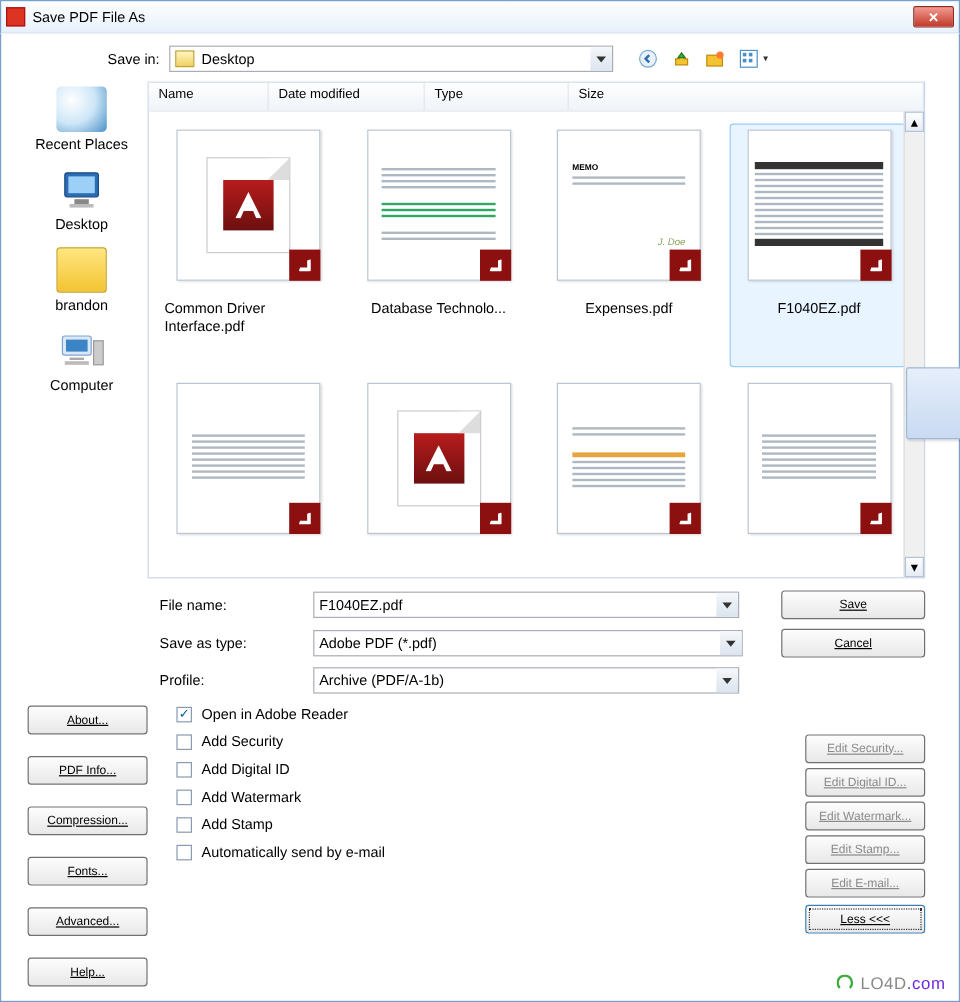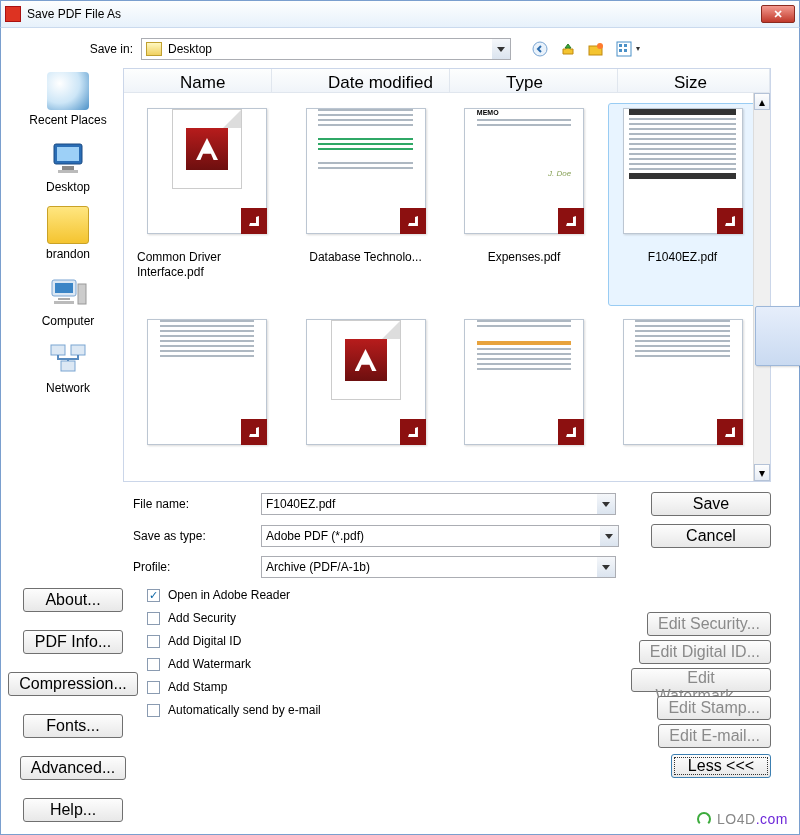--- a/index.html
+++ b/index.html
@@ -18,31 +18,31 @@
 .savein-drop { width: 370px; }
 .savein-icon { width: 16px; height: 14px; background: linear-gradient(#fff8c0,#f0d060); border: 1px solid #c0a030; margin-right: 6px; }
 .toolbtns { display: flex; gap: 6px; margin-left: 10px; }
 .tb { width: 22px; height: 22px; border: 1px solid transparent; display: flex; align-items: center; justify-content: center; border-radius: 2px; }
 .main { display: flex; flex: 1; min-height: 0; }
 .sidebar { width: 110px; display: flex; flex-direction: column; align-items: center; padding-top: 4px; gap: 12px; }
 .sb-item { width: 100%; text-align: center; cursor: pointer; }
 .sb-ico { width: 42px; height: 38px; margin: 0 auto 3px auto; }
 .files-area { flex: 1; border: 1px solid #cbd6e9; background: #fff; display: flex; flex-direction: column; position: relative; }
 .col-headers { height: 24px; border-bottom: 1px solid #e0e6ee; display: flex; background: linear-gradient(#fdfefe,#f0f4f9); }
-.col-h { border-right: 1px solid #e0e6ee; padding: 4px 8px; font-size: 17px; margin-left: 48px; }
+.col-h { border-right: 1px solid #e0e6ee; padding: 4px 8px; font-size: 11px; }
 .file-grid { flex: 1; overflow: auto; padding: 10px 8px; display: grid; grid-template-columns: repeat(4, 1fr); gap: 8px 4px; }
 .file-item { width: 150px; display: flex; flex-direction: column; align-items: center; padding: 4px; border: 1px solid transparent; border-radius: 3px; }
 .file-item.selected { background: #e8f4ff; border-color: #99ccf3; }
-.thumb { width: 120px; height: 126px; background: #fff; border: 1px solid #bcc6d2; display: flex; align-items: flex-start; justify-content: center; position: relative; box-shadow: 1px 1px 2px rgba(0,0,0,0.15); }
+.thumb { width: 120px; height: 126px; background: #fff; border: 1px solid #bcc6d2; display: flex; align-items: center; justify-content: center; position: relative; box-shadow: 1px 1px 2px rgba(0,0,0,0.15); }
 .thumb .pdf-badge { position: absolute; right: -1px; bottom: -1px; width: 26px; height: 26px; background: #8c1010; display: flex; align-items: center; justify-content: center; }
 .thumb .pdf-badge::after { content: ""; width: 14px; height: 14px; background: #fff; transform: rotate(45deg); clip-path: polygon(50% 0,100% 50%,50% 100%,40% 80%,70% 50%,40% 20%); }
 .fn { margin-top: 16px; line-height: 1.25; max-width: 140px; }
 .fields { display: grid; grid-template-columns: 120px 1fr 120px; column-gap: 8px; row-gap: 8px; margin-top: 10px; align-items: center; padding-left: 120px; }
 .fields .lbl { text-align: left; }
-.btn { height: 24px; border: 1px solid #707070; background: linear-gradient(#fdfdfd,#e8e8e8); border-radius: 3px; padding: 0 10px; min-width: 100px; font-size: 16px; cursor: pointer; }
+.btn { height: 24px; border: 1px solid #707070; background: linear-gradient(#fdfdfd,#e8e8e8); border-radius: 3px; padding: 0 10px; min-width: 100px; font-size: 10px; cursor: pointer; text-decoration: underline; }
 .btn:disabled, .btn.disabled { color: #8a8a8a; }
 .btn.focused { outline: 1px dotted #333; outline-offset: -4px; border-color:#3c7fb1; }
 .bottom { display: flex; gap: 14px; margin-top: 10px; }
 .left-btns { width: 120px; display: flex; flex-direction: column; gap: 18px; align-items: center; }
 .options { flex: 1; display: flex; flex-direction: column; gap: 9px; padding-top: 0px; }
 .opt-row { display: flex; align-items: center; gap: 8px; }
 .chk { width: 13px; height: 13px; border: 1px solid #8a9bb1; background: #fff; display: inline-flex; align-items: center; justify-content: center; }
 .chk.checked::after { content: "✓"; font-size: 11px; color: #0a64a4; line-height: 1; }
 .right-btns { width: 140px; display: flex; flex-direction: column; gap: 4px; align-items: flex-end; padding-top: 24px; }
 .scrollbar { position:absolute; right:0; top:24px; bottom:0; width:17px; background:#f0f0f0; border-left:1px solid #dcdcdc; }
@@ -141,31 +141,20 @@
               <svg width="40" height="36">
                 <rect x="4" y="6" width="24" height="16" rx="2" fill="#dce8f4" stroke="#7aa5d2"></rect>
                 <rect x="7" y="9" width="18" height="10" fill="#3b85c6"></rect>
                 <rect x="30" y="10" width="8" height="20" fill="#ccc" stroke="#999"></rect>
                 <rect x="10" y="24" width="12" height="2" fill="#aaa"></rect>
                 <rect x="6" y="27" width="20" height="3" fill="#bbb"></rect>
               </svg>
             </div>
           <div>Computer</div>
         </div>
-        <div class="sb-item">
-          <div class="sb-ico ico-network">
-              <svg width="40" height="36">
-                <rect x="3" y="4" width="14" height="10" fill="#dce8f4" stroke="#7aa5d2"></rect>
-                <rect x="23" y="4" width="14" height="10" fill="#dce8f4" stroke="#7aa5d2"></rect>
-                <rect x="13" y="20" width="14" height="10" fill="#dce8f4" stroke="#7aa5d2"></rect>
-                <path d="M10 14 v4 h20 v-4 M20 18 v2" stroke="#5a8cc0" fill="none" stroke-width="2"></path>
-              </svg>
-            </div>
-          <div>Network</div>
-        </div>
       </div>
 
       <div class="files-area">
         <div class="col-headers">
           <div class="col-h" style="width:100px">Name</div>
           <div class="col-h" style="width:130px">Date modified</div>
           <div class="col-h" style="width:120px">Type</div>
           <div class="col-h" style="flex:1">Size</div>
         </div>
         <div class="file-grid" id="file-grid">

